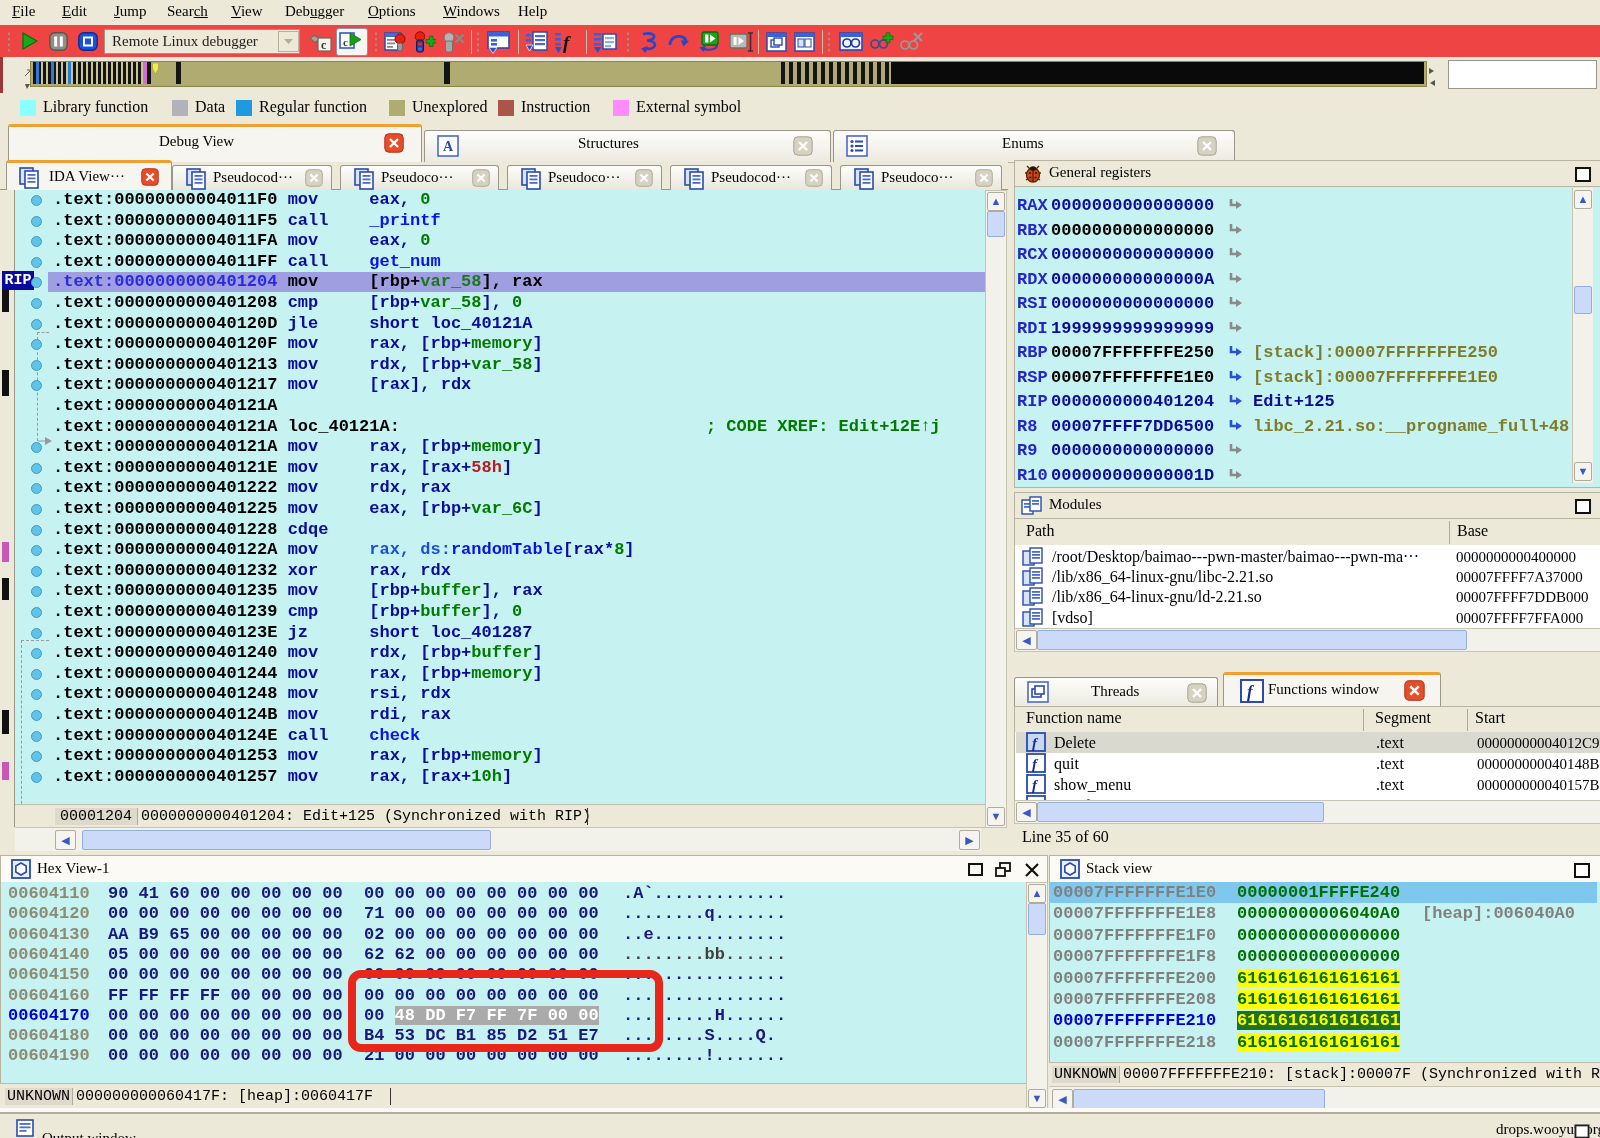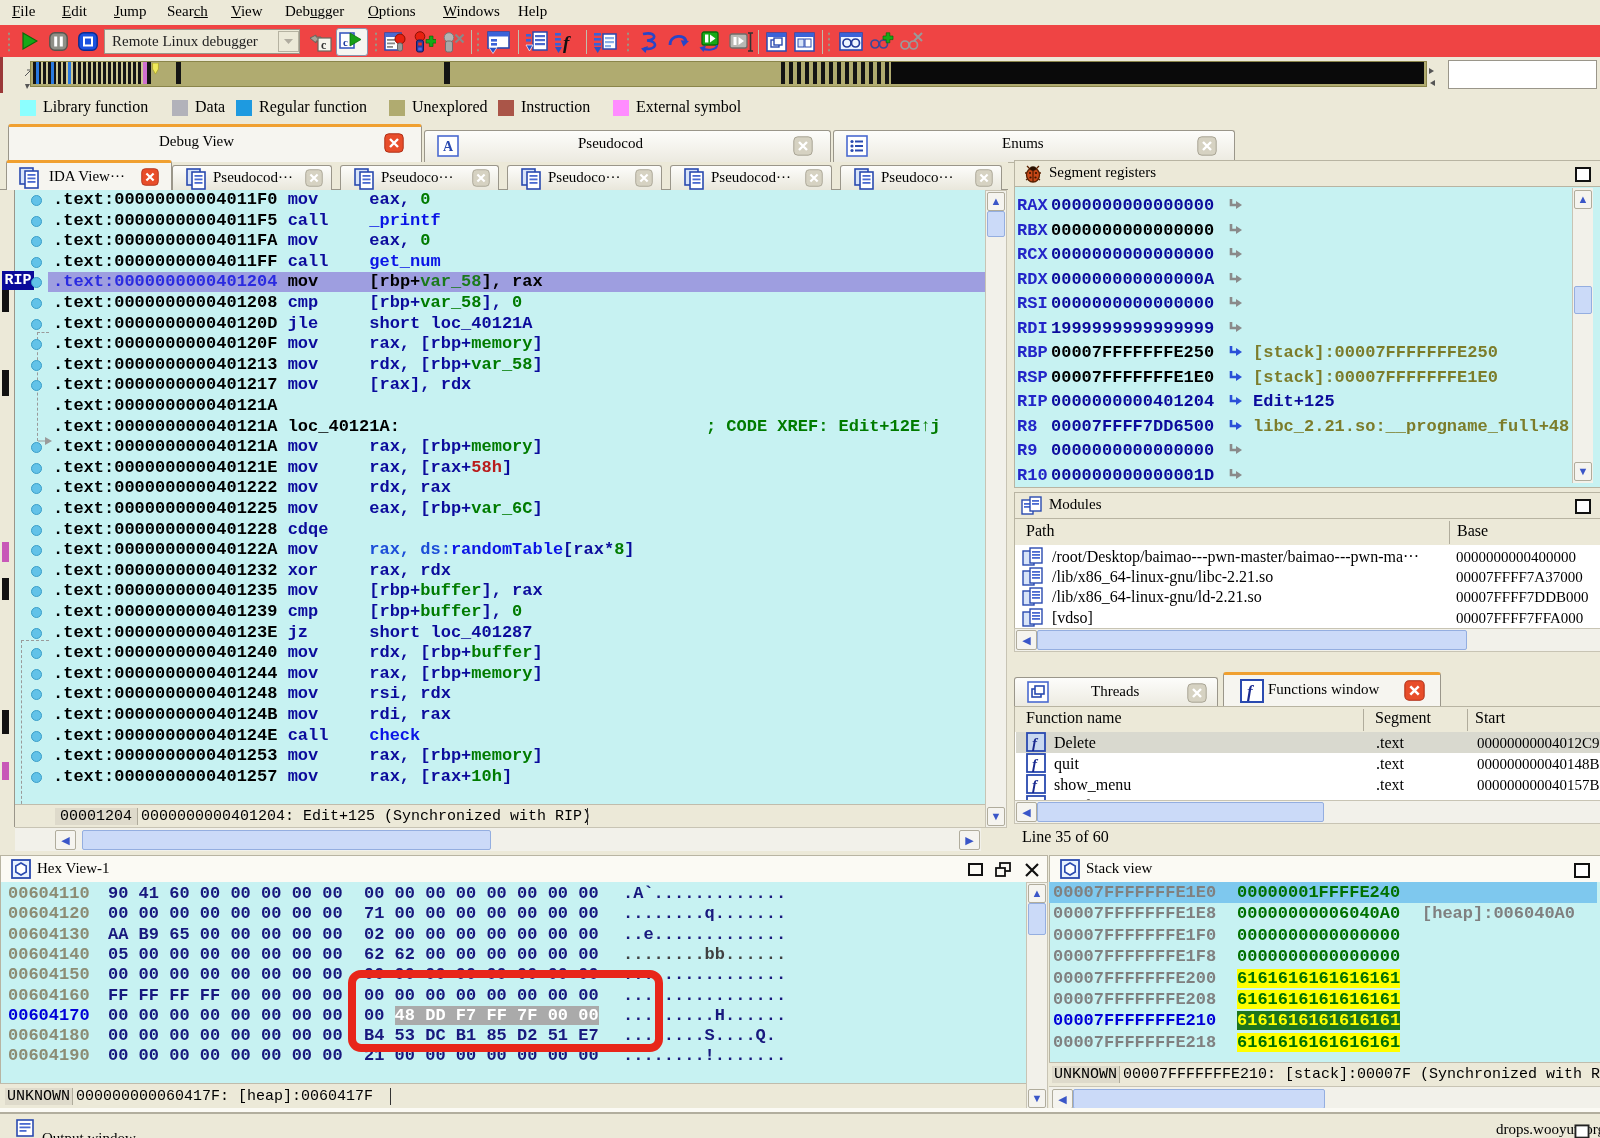--- a/index.html
+++ b/index.html
@@ -256,21 +256,21 @@
         <rect x="0.8" y="0.8" width="18.4" height="18.4" rx="4" fill="#e84d2a" stroke="#b03018"></rect>
         <path d="M6 6 l8 8 M14 6 l-8 8" stroke="#fff" stroke-width="2.4"></path>
       </svg>
   </div>
 
   <div class="abs" style="left:424px;top:6px;width:405px;height:31px;background:linear-gradient(#fdfdfb,#eceae0);border:1px solid #9a968a;border-bottom:none;border-radius:3px 3px 0 0">
     <svg class="abs" style="left:12px;top:4px" width="22" height="22" viewBox="0 0 22 22">
         <rect x="1" y="1" width="20" height="20" fill="#fff" stroke="#4a6ad0" stroke-width="1.6"></rect>
         <text x="6" y="16" font-size="14" font-family="Liberation Serif" font-weight="bold" fill="#2a4ab0">A</text>
       </svg>
-    <div class="abs ui15" style="left:153px;top:4px">Pseudocod</div>
+    <div class="abs ui15" style="left:153px;top:4px">Structures</div>
     <svg class="abs" style="left:368px;top:5px" width="20" height="20" viewBox="0 0 20 20">
         <rect x="0.8" y="0.8" width="18.4" height="18.4" rx="4" fill="#d6d2c2" stroke="#a8a494"></rect>
         <path d="M6 6 l8 8 M14 6 l-8 8" stroke="#fff" stroke-width="2.4"></path>
       </svg>
   </div>
 
   <div class="abs" style="left:833px;top:6px;width:400px;height:31px;background:linear-gradient(#fdfdfb,#eceae0);border:1px solid #9a968a;border-bottom:none;border-radius:3px 3px 0 0">
     <svg class="abs" style="left:12px;top:4px" width="22" height="22" viewBox="0 0 22 22">
         <rect x="1" y="1" width="20" height="20" fill="#fff" stroke="#4a6ad0" stroke-width="1.6"></rect>
         <circle cx="6" cy="6.5" r="1.6" fill="#2a4ab0"></circle>
@@ -483,21 +483,21 @@
   <svg class="abs" style="left:8px;top:3px" width="20" height="20" viewBox="0 0 20 20">
       <path d="M4 2 l3 3 M16 2 l-3 3 M2 9 h3 M15 9 h3 M3 16 l3-2 M17 16 l-3-2" stroke="#5a2000" stroke-width="1.3"></path>
       <ellipse cx="10" cy="11" rx="6.5" ry="7" fill="#c84818" stroke="#5a2000" stroke-width="1.3"></ellipse>
       <path d="M10 4 v14" stroke="#5a2000" stroke-width="1.3"></path>
       <ellipse cx="10" cy="4.5" rx="3" ry="2.2" fill="#2a1000"></ellipse>
       <circle cx="7" cy="9" r="1.1" fill="#3a1400"></circle>
       <circle cx="13" cy="9" r="1.1" fill="#3a1400"></circle>
       <circle cx="7.5" cy="13.5" r="1.1" fill="#3a1400"></circle>
       <circle cx="12.5" cy="13.5" r="1.1" fill="#3a1400"></circle>
     </svg>
-  <div class="abs ui15" style="left:34px;top:3px">Segment registers</div>
+  <div class="abs ui15" style="left:34px;top:3px">General registers</div>
   <div class="maxbox" style="left:560px;top:6px"></div>
 </div>
 <div class="abs" style="left:1014px;top:186px;width:586px;height:300px;background:#c7f2f2;border:1px solid #b8b4a2"></div>
 <div class="cl" style="left:1017px;top:196.0px;color:#2326c8">RAX</div>
 <div class="cl" style="left:1051px;top:196.0px;color:#0b0b9c">0000000000000000</div>
 <div style="position:absolute;left:1229px;top:198.0px;width:14px;height:14px" class="arr"><svg width="14" height="14" viewBox="0 0 14 14">
       <path d="M2 1 v6 h6" fill="none" stroke="#8a8a8a" stroke-width="2.6"></path>
       <path d="M7 3 l6 4 -6 4 z" fill="#8a8a8a"></path>
     </svg></div>
 <div class="cl" style="left:1017px;top:220.5px;color:#2326c8">RBX</div>

